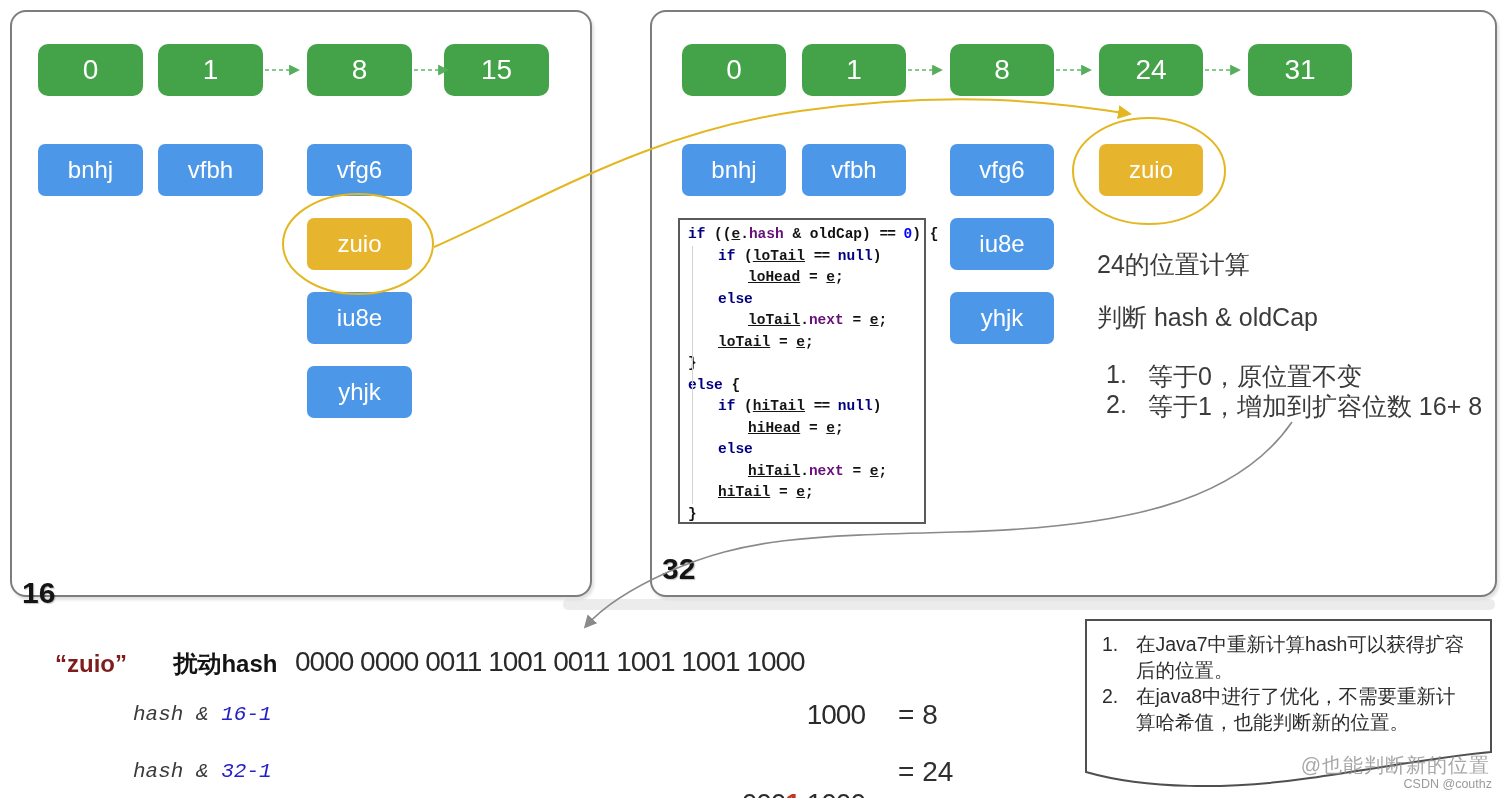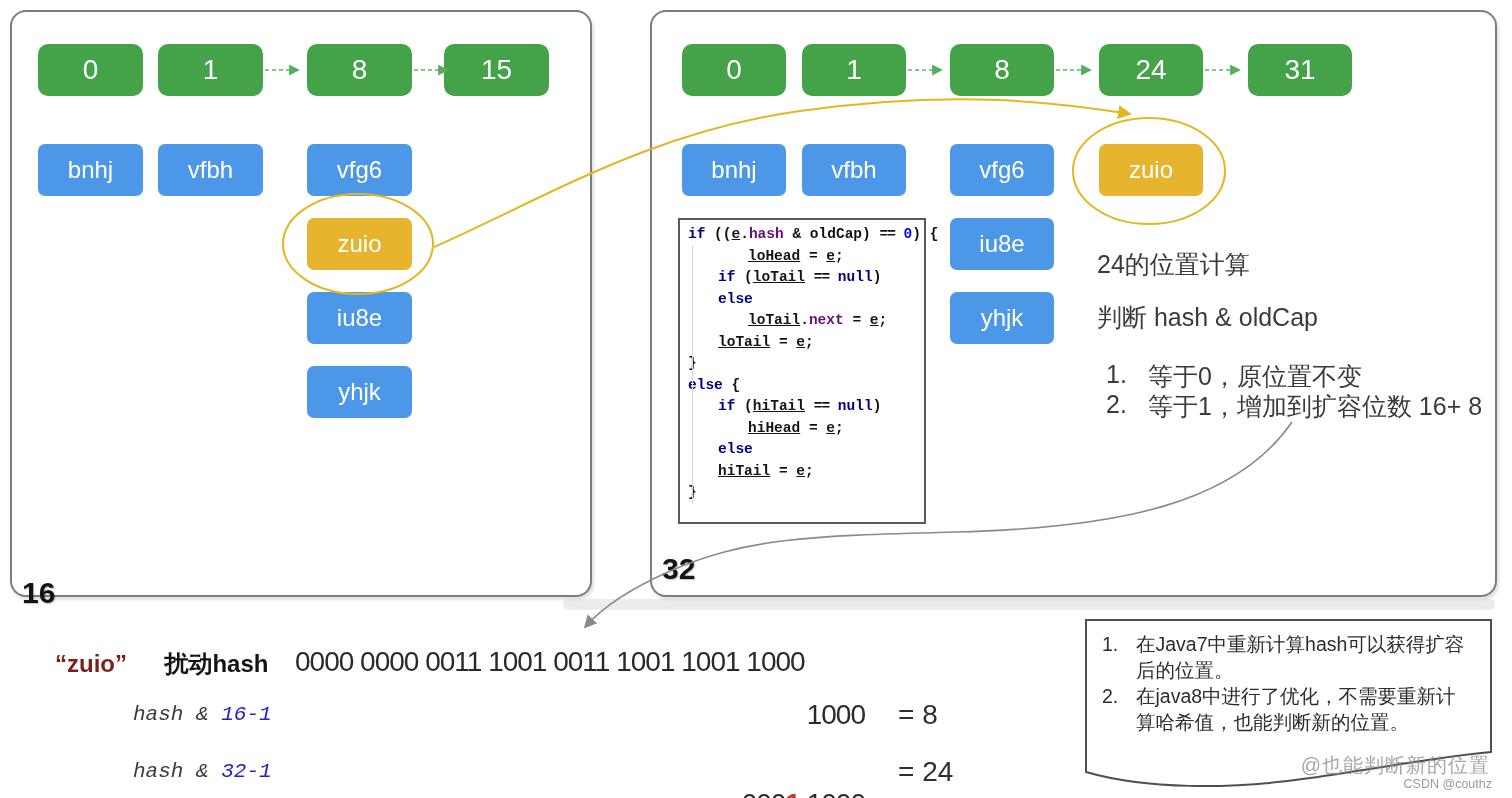--- a/index.html
+++ b/index.html
@@ -81,49 +81,50 @@
   <div class="node bn bnr" style="left:950px;top:144px">vfg6</div>
   <div class="node bn bnr" style="left:950px;top:218px">iu8e</div>
   <div class="node bn bnr" style="left:950px;top:292px">yhjk</div>
   <div class="node yn ynr" style="left:1099px;top:144px">zuio</div>
   <div class="cap-label" style="left:662px;top:552px">32</div>
 
   <div class="code-box">
     <div class="code-guide"></div>
     <div>
         <div class="code-line" style="padding-left: 0px;"><span class="kw">if</span><span class="pl"> ((</span><span class="vu">e</span><span class="pl">.</span><span class="fd">hash</span><span class="pl"> &amp; oldCap) </span><span class="op">==</span><span class="pl"> </span><span class="nm">0</span><span class="pl">) {</span></div>
+        <div class="code-line" style="padding-left: 30px;"><span class="kw">if</span><span class="pl"> (</span><span class="vu">loTail</span><span class="pl"> </span><span class="op">==</span><span class="pl"> </span><span class="kw">null</span><span class="pl">)</span></div>
         <div class="code-line" style="padding-left: 60px;"><span class="vu">loHead</span><span class="pl"> = </span><span class="vu">e</span><span class="pl">;</span></div>
-        <div class="code-line" style="padding-left: 30px;"><span class="kw">if</span><span class="pl"> (</span><span class="vu">loTail</span><span class="pl"> </span><span class="op">==</span><span class="pl"> </span><span class="kw">null</span><span class="pl">)</span></div>
         <div class="code-line" style="padding-left: 30px;"><span class="kw">else</span></div>
         <div class="code-line" style="padding-left: 60px;"><span class="vu">loTail</span><span class="pl">.</span><span class="fd">next</span><span class="pl"> = </span><span class="vu">e</span><span class="pl">;</span></div>
         <div class="code-line" style="padding-left: 30px;"><span class="vu">loTail</span><span class="pl"> = </span><span class="vu">e</span><span class="pl">;</span></div>
         <div class="code-line" style="padding-left: 0px;"><span class="pl">}</span></div>
         <div class="code-line" style="padding-left: 0px;"><span class="kw">else</span><span class="pl"> {</span></div>
         <div class="code-line" style="padding-left: 30px;"><span class="kw">if</span><span class="pl"> (</span><span class="vu">hiTail</span><span class="pl"> </span><span class="op">==</span><span class="pl"> </span><span class="kw">null</span><span class="pl">)</span></div>
         <div class="code-line" style="padding-left: 60px;"><span class="vu">hiHead</span><span class="pl"> = </span><span class="vu">e</span><span class="pl">;</span></div>
         <div class="code-line" style="padding-left: 30px;"><span class="kw">else</span></div>
+        <div class="code-line" style="padding-left: 60px;"><span class="vu">hiTail</span><span class="pl">.</span><span class="fd">next</span><span class="pl"> = </span><span class="vu">e</span><span class="pl">;</span></div>
         <div class="code-line" style="padding-left: 30px;"><span class="vu">hiTail</span><span class="pl"> = </span><span class="vu">e</span><span class="pl">;</span></div>
         <div class="code-line" style="padding-left: 0px;"><span class="pl">}</span></div>
       </div>
   </div>
 
   <div class="ann ann-title">24的位置计算</div>
   <div class="ann ann-sub">判断 hash &amp; oldCap</div>
   <div class="ann ann-item" style="left:1106px;top:360px">
     <span class="num">1.</span>
     <span>等于0，原位置不变</span>
   </div>
   <div class="ann ann-item" style="left:1106px;top:390px">
     <span class="num">2.</span>
     <span>等于1，增加到扩容位数 16+ 8</span>
   </div>
 
   <div class="calc-row" style="left:55px;top:648px">
     <span class="key-label">“zuio”</span>
-    <span class="hash-label" style="margin-left:33px">扰动hash</span>
+    <span class="hash-label" style="margin-left:42px">扰动hash</span>
   </div>
   <div class="calc-row binary" style="left:295px;top:646px">0000 0000 0011 1001 0011 1001 1001 1000</div>
 
   <div class="calc-row expr" style="left:133px;top:703px">
     <span>hash &amp; </span><span class="mask">16-1</span>
   </div>
   <div class="calc-row binary bin-right" style="left:700px;top:699px;width:165px">1000</div>
   <div class="calc-row result" style="left:898px;top:699px">= 8</div>
 
   <div class="calc-row expr" style="left:133px;top:760px">

